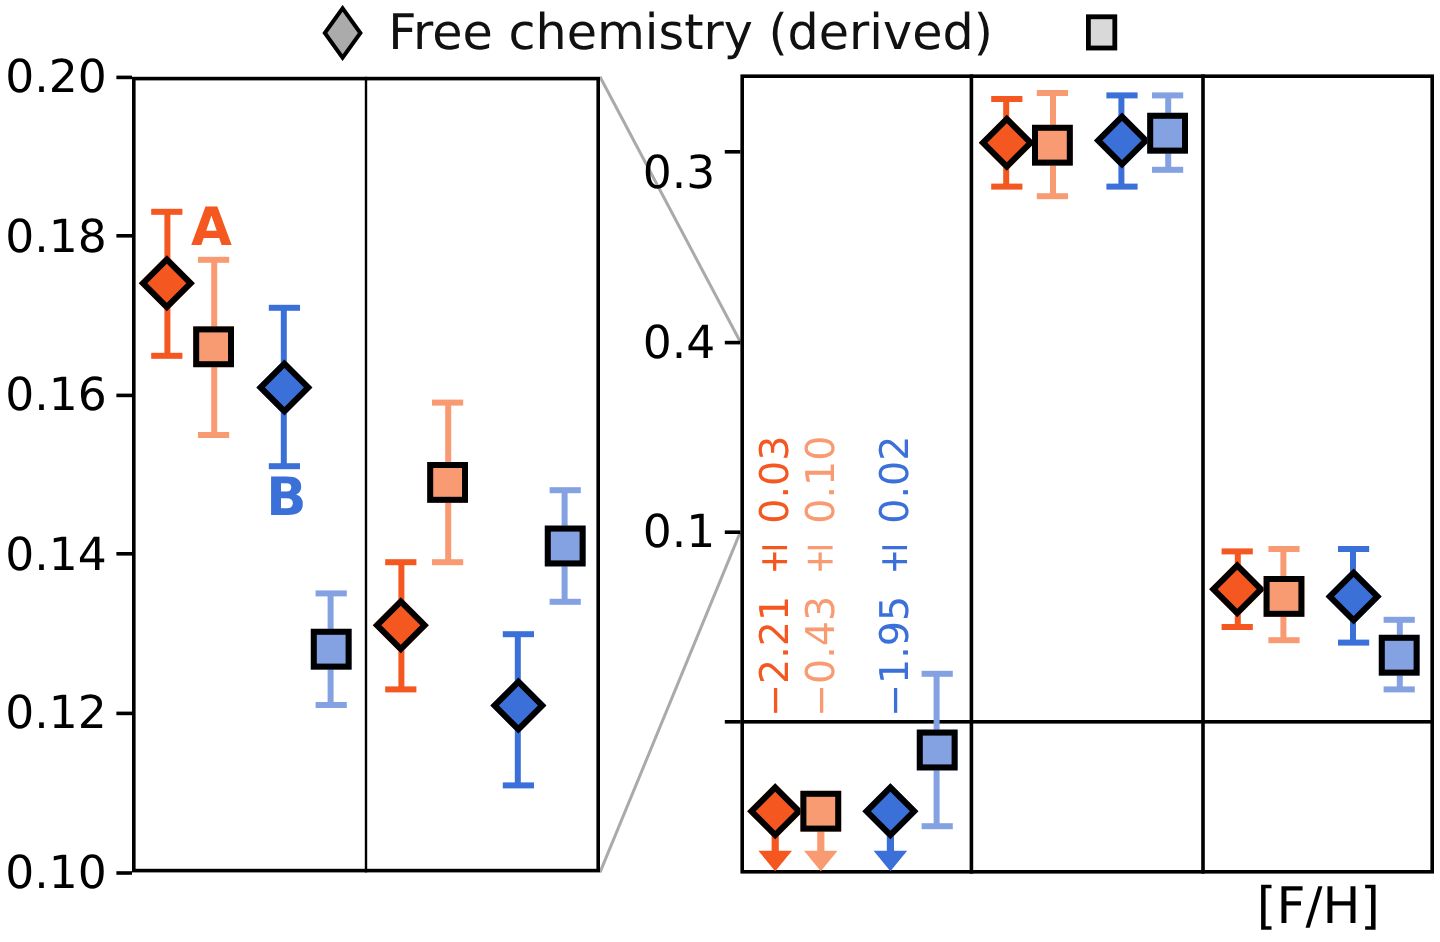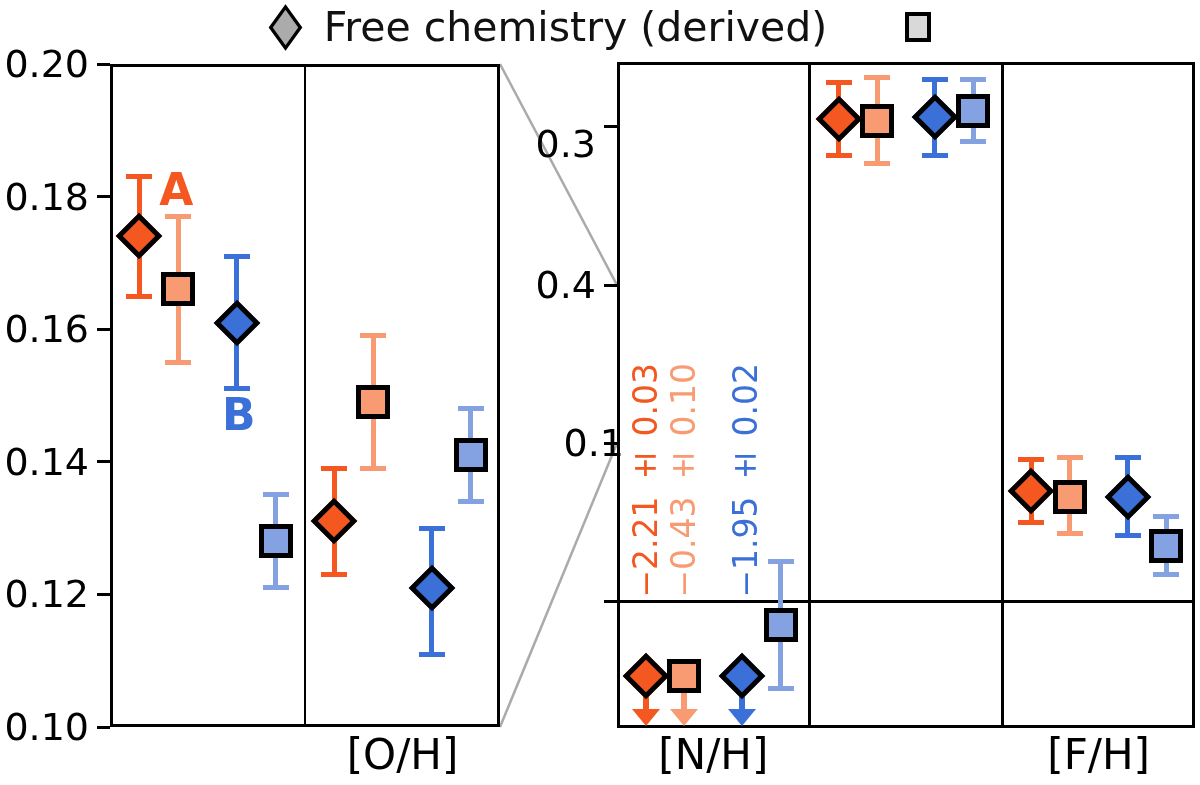--- a/index.html
+++ b/index.html
@@ -78,21 +78,20 @@
       <div class="err-stem" style="left: 234.25px; top: 256.27px; height: 132.6px; background: rgb(60, 112, 217);"></div>
       <div class="err-cap" style="left: 223.75px; top: 253.77px; background: rgb(60, 112, 217);"></div>
       <div class="err-cap" style="left: 223.75px; top: 386.37px; background: rgb(60, 112, 217);"></div>
       <div class="marker-diamond" style="left: 236.75px; top: 322.57px; background: rgb(60, 112, 217);"></div>
       <div class="err-stem" style="left: 273.25px; top: 494.95px; height: 92.82px; background: rgb(132, 162, 226);"></div>
       <div class="err-cap" style="left: 262.75px; top: 492.45px; background: rgb(132, 162, 226);"></div>
       <div class="err-cap" style="left: 262.75px; top: 585.27px; background: rgb(132, 162, 226);"></div>
       <div class="marker-square" style="left: 275.75px; top: 541.36px; background: rgb(132, 162, 226);"></div>
       <div class="annot-ab" style="left: 176.3px; top: 189.97px; color: rgb(244, 87, 31);">A</div>
       <div class="annot-ab" style="left: 238.7px; top: 415.39px; color: rgb(60, 112, 217);">B</div>
-      <div class="cat-label" style="left: 292.5px; width: 220px; top: 734px;">[O/H]</div>
       <div class="err-stem" style="left: 331.75px; top: 468.43px; height: 106.08px; background: rgb(244, 87, 31);"></div>
       <div class="err-cap" style="left: 321.25px; top: 465.93px; background: rgb(244, 87, 31);"></div>
       <div class="err-cap" style="left: 321.25px; top: 572.01px; background: rgb(244, 87, 31);"></div>
       <div class="marker-diamond" style="left: 334.25px; top: 521.47px; background: rgb(244, 87, 31);"></div>
       <div class="err-stem" style="left: 370.75px; top: 335.83px; height: 132.6px; background: rgb(249, 155, 114);"></div>
       <div class="err-cap" style="left: 360.25px; top: 333.33px; background: rgb(249, 155, 114);"></div>
       <div class="err-cap" style="left: 360.25px; top: 465.93px; background: rgb(249, 155, 114);"></div>
       <div class="marker-square" style="left: 373.25px; top: 402.13px; background: rgb(249, 155, 114);"></div>
       <div class="err-stem" style="left: 429.25px; top: 528.1px; height: 125.97px; background: rgb(60, 112, 217);"></div>
       <div class="err-cap" style="left: 418.75px; top: 525.6px; background: rgb(60, 112, 217);"></div>
@@ -104,23 +103,22 @@
       <div class="marker-square" style="left: 470.75px; top: 455.17px; background: rgb(132, 162, 226);"></div>
       <div class="figure-box" style="left: 617px; top: 62px; width: 578px; height: 666px;"></div>
       <div class="divider" style="left: 808.417px; top: 62px; height: 666px;"></div>
       <div class="divider" style="left: 1001.08px; top: 62px; height: 666px;"></div>
       <div class="zero-line" style="left: 617px; width: 578px; top: 600.194px;"></div>
       <div class="tick-mark" style="left: 604px; width: 13px; top: 125.36px;"></div>
       <div class="tick-label" style="left: 486px; width: 110px; top: 107.86px; margin-top: 17px;">0.3</div>
       <div class="tick-mark" style="left: 604px; width: 13px; top: 283.555px;"></div>
       <div class="tick-label" style="left: 486px; width: 110px; top: 266.055px;">0.4</div>
       <div class="tick-mark" style="left: 604px; width: 13px; top: 441.749px;"></div>
-      <div class="tick-label" style="left: 514px; width: 110px; top: 424.249px;">0.1</div>
+      <div class="tick-label" style="left: 486px; width: 110px; top: 424.249px;">0.1</div>
       <div class="tick-mark" style="left: 604px; width: 13px; top: 599.944px;"></div>
-      <div class="cat-label" style="left: 603.333px; width: 220px; top: 734px;">[N/H]</div>
       <div class="arrow-stem" style="left: 642.9px; top: 688.796px; height: 21px; background: rgb(244, 87, 31);"></div>
       <div class="arrow-head" style="left: 631.9px; top: 708.796px; border-top-color: rgb(244, 87, 31);"></div>
       <div class="marker-diamond" style="left: 645.9px; top: 675.796px; background: rgb(244, 87, 31);"></div>
       <div class="arrow-stem" style="left: 681.433px; top: 688.796px; height: 21px; background: rgb(249, 155, 114);"></div>
       <div class="arrow-head" style="left: 670.433px; top: 708.796px; border-top-color: rgb(249, 155, 114);"></div>
       <div class="marker-square" style="left: 684.433px; top: 675.796px; background: rgb(249, 155, 114);"></div>
       <div class="arrow-stem" style="left: 739.233px; top: 688.796px; height: 21px; background: rgb(60, 112, 217);"></div>
       <div class="arrow-head" style="left: 728.233px; top: 708.796px; border-top-color: rgb(60, 112, 217);"></div>
       <div class="marker-diamond" style="left: 742.233px; top: 675.796px; background: rgb(60, 112, 217);"></div>
       <div class="err-stem" style="left: 778.267px; top: 561.895px; height: 126.556px; background: rgb(132, 162, 226);"></div>

